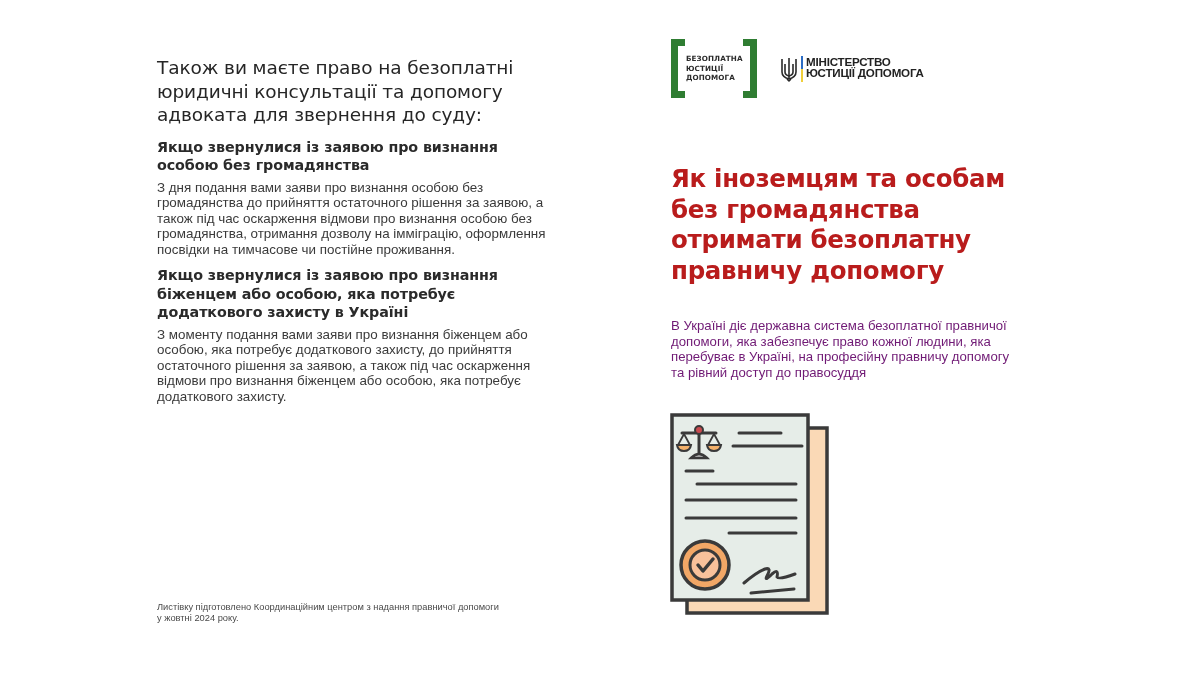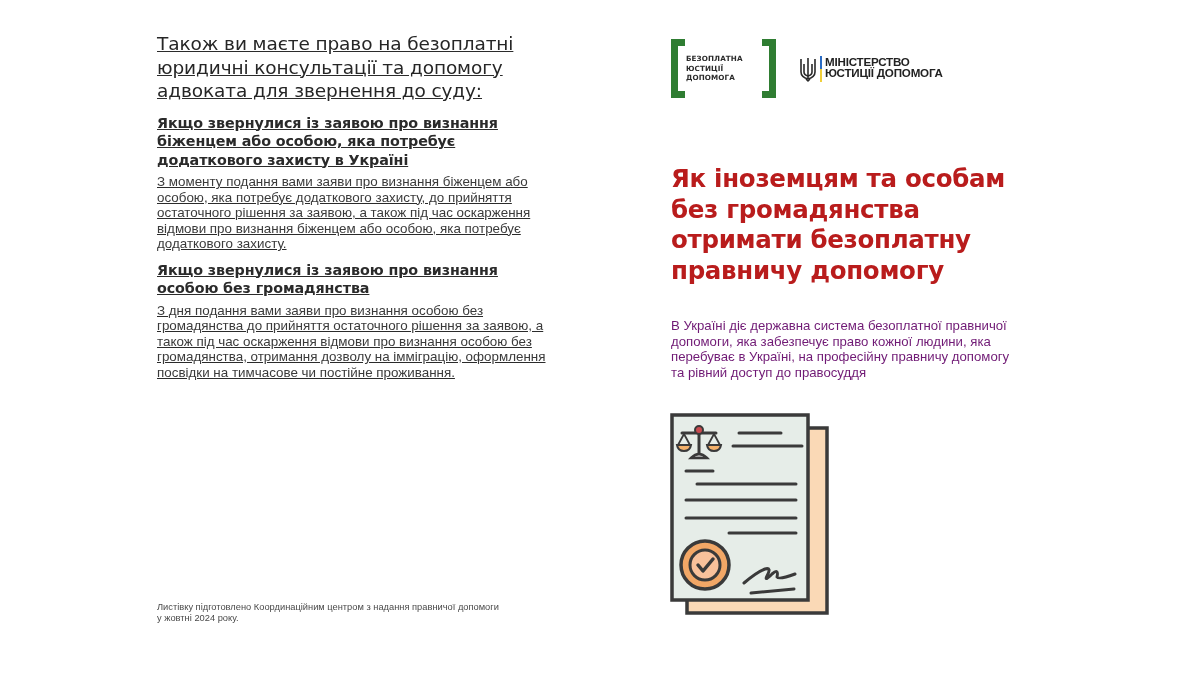--- a/index.html
+++ b/index.html
@@ -2,21 +2,21 @@
 <html><head>
 <meta charset="utf-8">
 <style>
   html, body { margin: 0; padding: 0; }
   body {
     width: 1200px; height: 675px; background: #ffffff;
     position: relative; overflow: hidden;
     font-family: "DejaVu Sans", "Liberation Sans", sans-serif;
     color: #2b2b2b;
   }
-  .left-col { position: absolute; left: 157px; top: 32px; width: 400px; text-decoration: underline; }
+  .left-col { position: absolute; left: 157px; top: 56px; width: 400px; }
   .intro-heading {
     font-size: 18.5px; font-weight: normal; line-height: 23.5px;
     margin: 0; letter-spacing: -0.1px; color: #262626;
     font-family: "DejaVu Sans", sans-serif;
   }
   .section { margin-top: 11px; }
   .section + .section { margin-top: 9px; }
   .section-title {
     font-size: 14.3px; font-weight: bold; line-height: 18.5px; margin: 0;
     color: #2a2a2a; letter-spacing: -0.1px;
@@ -25,21 +25,21 @@
     font-family: "Liberation Sans", sans-serif;
     font-size: 13.4px; line-height: 15.5px; margin: 5px 0 0 0; color: #3a3a3a;
   }
   .footnote {
     position: absolute; left: 157px; top: 602px; width: 400px;
     font-family: "Liberation Sans", sans-serif;
     font-size: 9.3px; line-height: 11px; color: #4a4a4a;
   }
   .logos { position: absolute; left: 671px; top: 39px; display: flex; align-items: center; }
   .bpd-logo {
-    position: relative; width: 105px; height: 59px;
+    position: relative; width: 86px; height: 59px;
   }
   .bracket {
     position: absolute; top: 0; width: 14px; height: 59px;
     border: 7px solid #2f7d32; box-sizing: border-box;
   }
   .bracket.left { left: 0; border-right: none; }
   .bracket.right { right: 0; border-left: none; }
   .bpd-text {
     position: absolute; left: 15px; top: 15px;
     font-family: "DejaVu Sans", sans-serif; font-weight: bold;
@@ -65,27 +65,27 @@
   }
   .illustration { position: absolute; left: 669px; top: 412px; width: 162px; height: 204px; }
 </style>
 </head>
 <body>
 
 <div class="left-col">
   <h2 class="intro-heading">Також ви маєте право на безоплатні юридичні консультації та допомогу адвоката для звернення до суду:</h2>
 
   <div class="section">
-    <h3 class="section-title">Якщо звернулися із заявою про визнання біженцем або особою, яка потребує додаткового захисту в Україні</h3>
-    <p class="section-body">З моменту подання вами заяви про визнання біженцем або особою, яка потребує додаткового захисту, до прийняття остаточного рішення за заявою, а також під час оскарження відмови про визнання біженцем або особою, яка потребує додаткового захисту.</p>
+    <h3 class="section-title">Якщо звернулися із заявою про визнання особою без громадянства</h3>
+    <p class="section-body">З дня подання вами заяви про визнання особою без громадянства до прийняття остаточного рішення за заявою, а також під час оскарження відмови про визнання особою без громадянства, отримання дозволу на імміграцію, оформлення посвідки на тимчасове чи постійне проживання.</p>
   </div>
 
   <div class="section">
-    <h3 class="section-title">Якщо звернулися із заявою про визнання особою без громадянства</h3>
-    <p class="section-body">З дня подання вами заяви про визнання особою без громадянства до прийняття остаточного рішення за заявою, а також під час оскарження відмови про визнання особою без громадянства, отримання дозволу на імміграцію, оформлення посвідки на тимчасове чи постійне проживання.</p>
+    <h3 class="section-title">Якщо звернулися із заявою про визнання біженцем або особою, яка потребує додаткового захисту в Україні</h3>
+    <p class="section-body">З моменту подання вами заяви про визнання біженцем або особою, яка потребує додаткового захисту, до прийняття остаточного рішення за заявою, а також під час оскарження відмови про визнання біженцем або особою, яка потребує додаткового захисту.</p>
   </div>
 </div>
 
 <div class="footnote">
   <div>Листівку підготовлено Координаційним центром з надання правничої допомоги</div>
   <div>у жовтні 2024 року.</div>
 </div>
 
 <div class="logos">
   <div class="bpd-logo">

